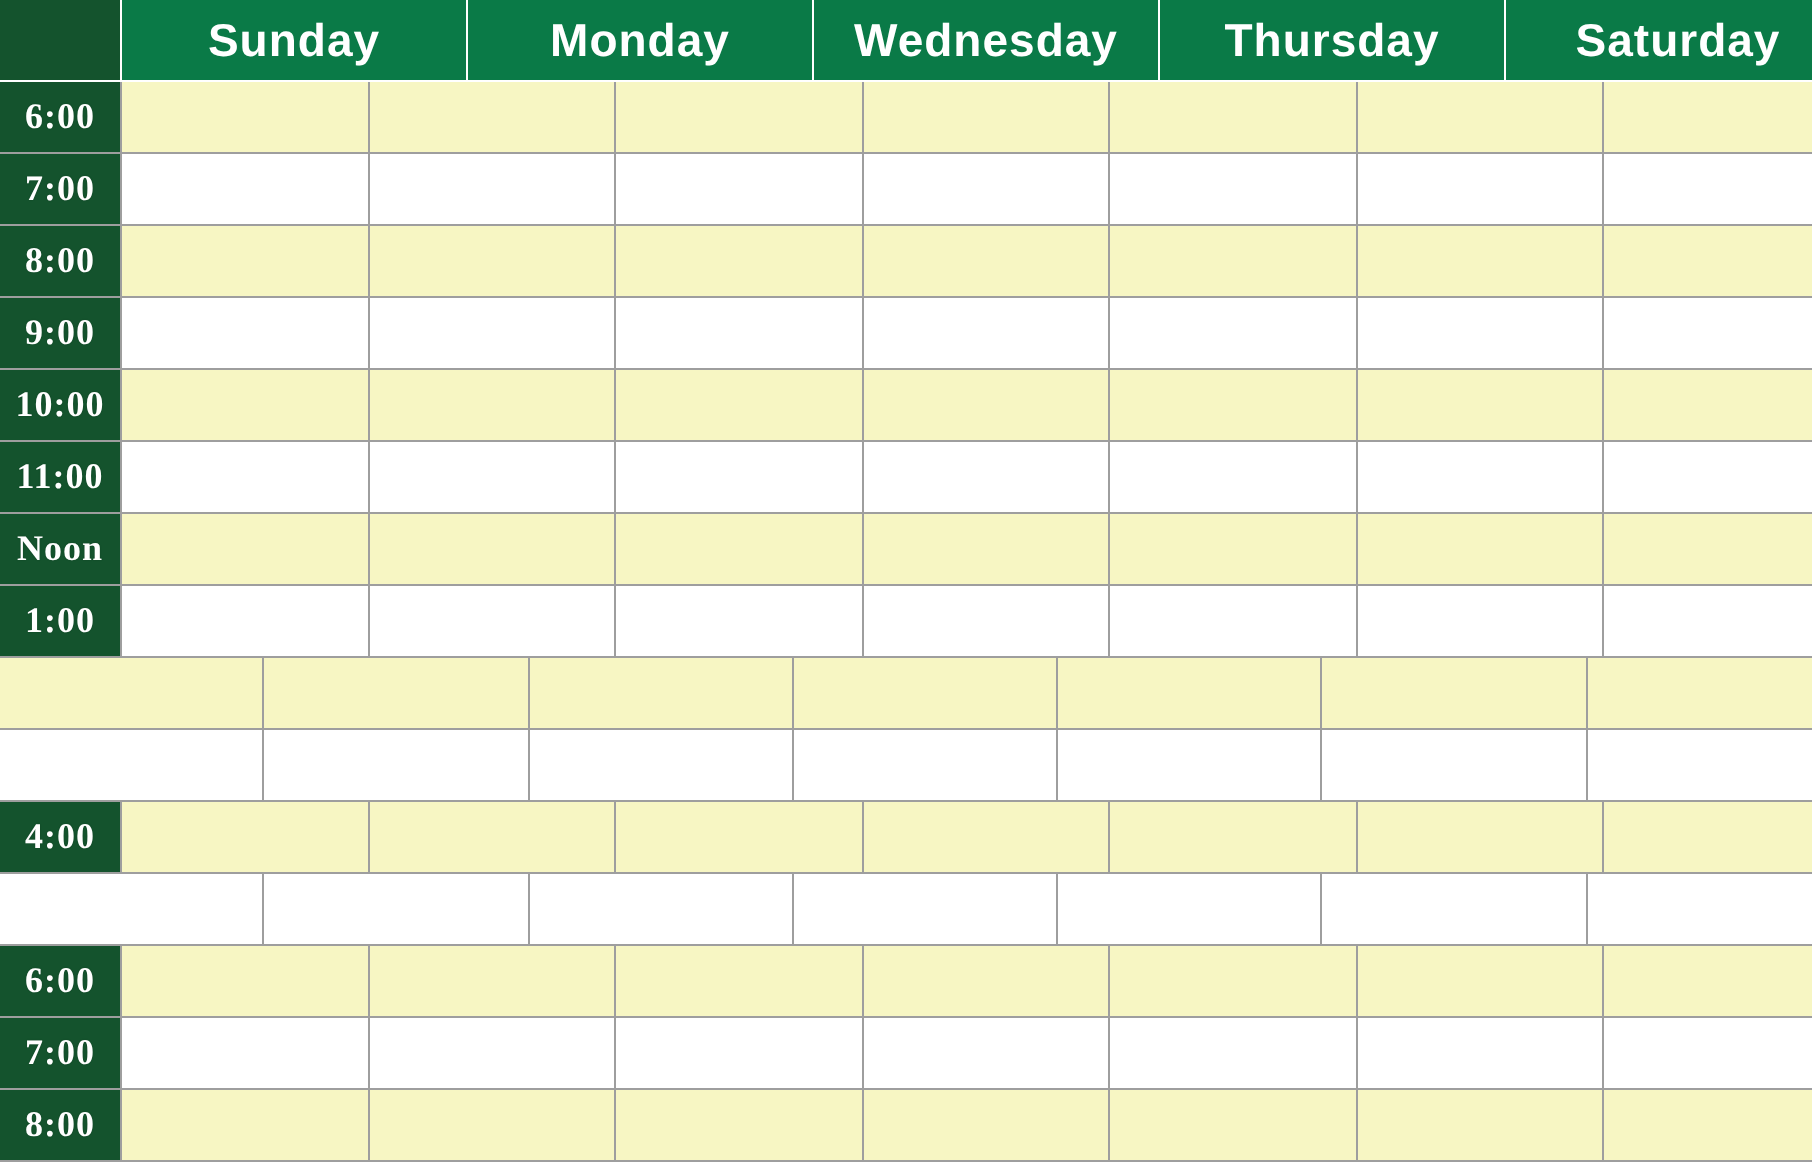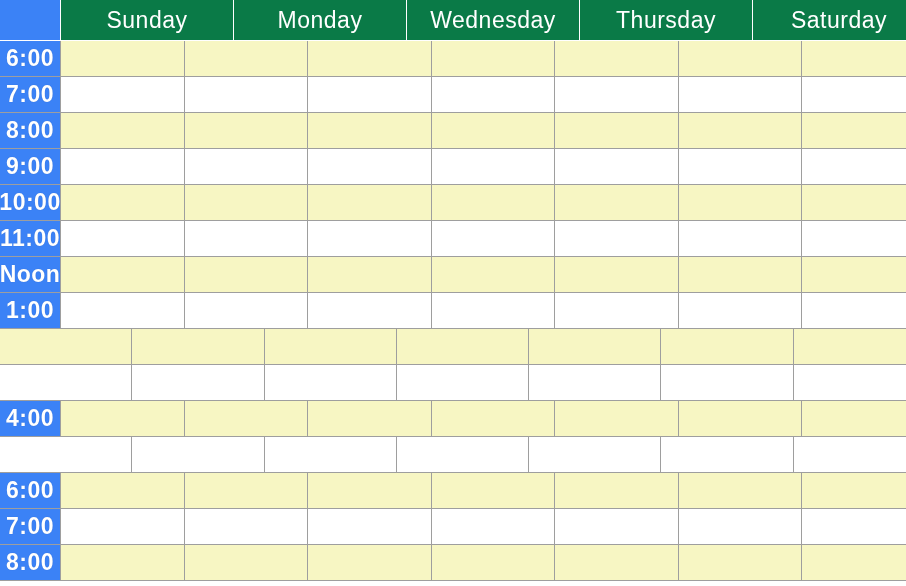--- a/index.html
+++ b/index.html
@@ -23,45 +23,46 @@
   }
   .header-row {
     height: 41px;
   }
   .body-row {
     height: 36px;
   }
   .time-col {
     width: 61px;
     flex: 0 0 61px;
-    background: #3b82f6;
+    background: #14532d;
     color: #fff;
-    font-size: 23px;
+    font-size: 18px;
     font-weight: 700;
     font-stretch: condensed;
     letter-spacing: 0.5px;
     display: flex;
     align-items: center;
     justify-content: center;
     border-right: 1px solid #9e9e9e;
     text-shadow: 0 0 1px rgba(0,0,0,0.2);
+    font-family: Liberation Serif, serif;
   }
   .header-row .time-col {
     border-right: 1px solid #fff;
     border-bottom: 1px solid #fff;
   }
   .header-row {
     border-bottom: none;
   }
   .day-header {
     flex: 1 1 0;
     background: #0a7a47;
     color: #fff;
     font-size: 23px;
-    font-weight: 400;
+    font-weight: 700;
     font-stretch: condensed;
     letter-spacing: 0.5px;
     display: flex;
     align-items: center;
     justify-content: center;
     border-right: 1px solid #fff;
     border-bottom: 1px solid #fff;
   }
   .day-header:last-child {
     border-right: none;

